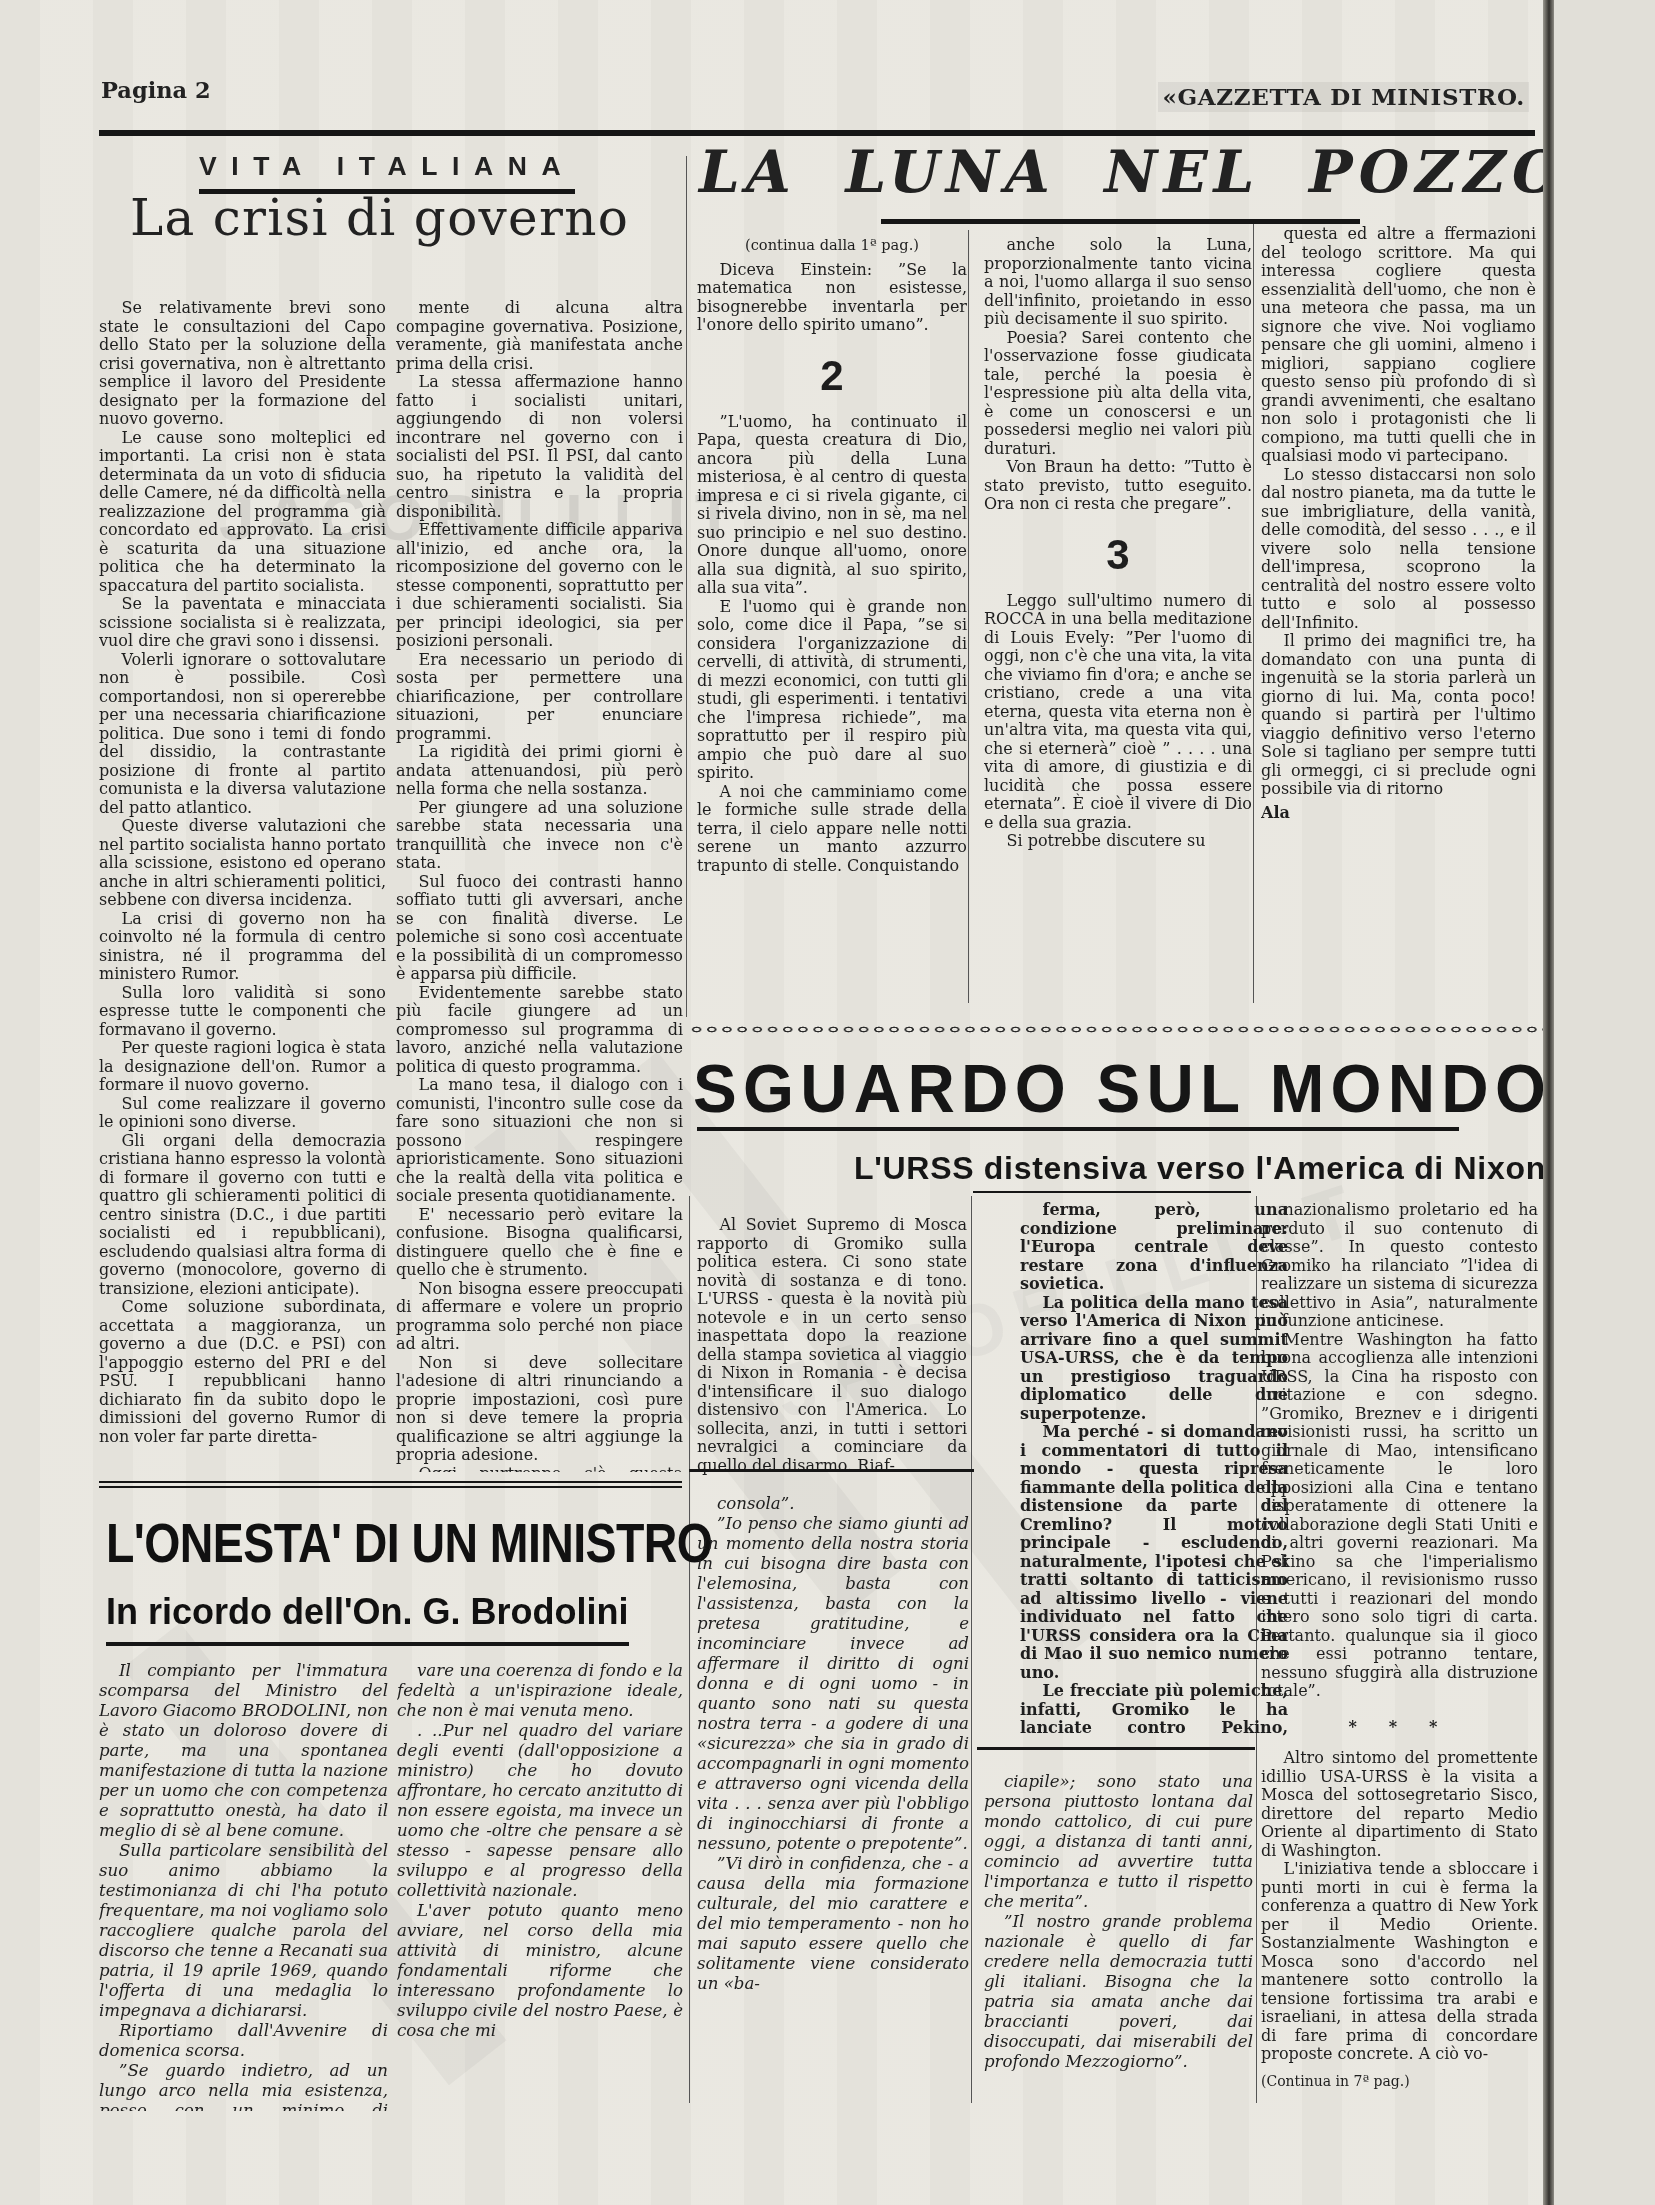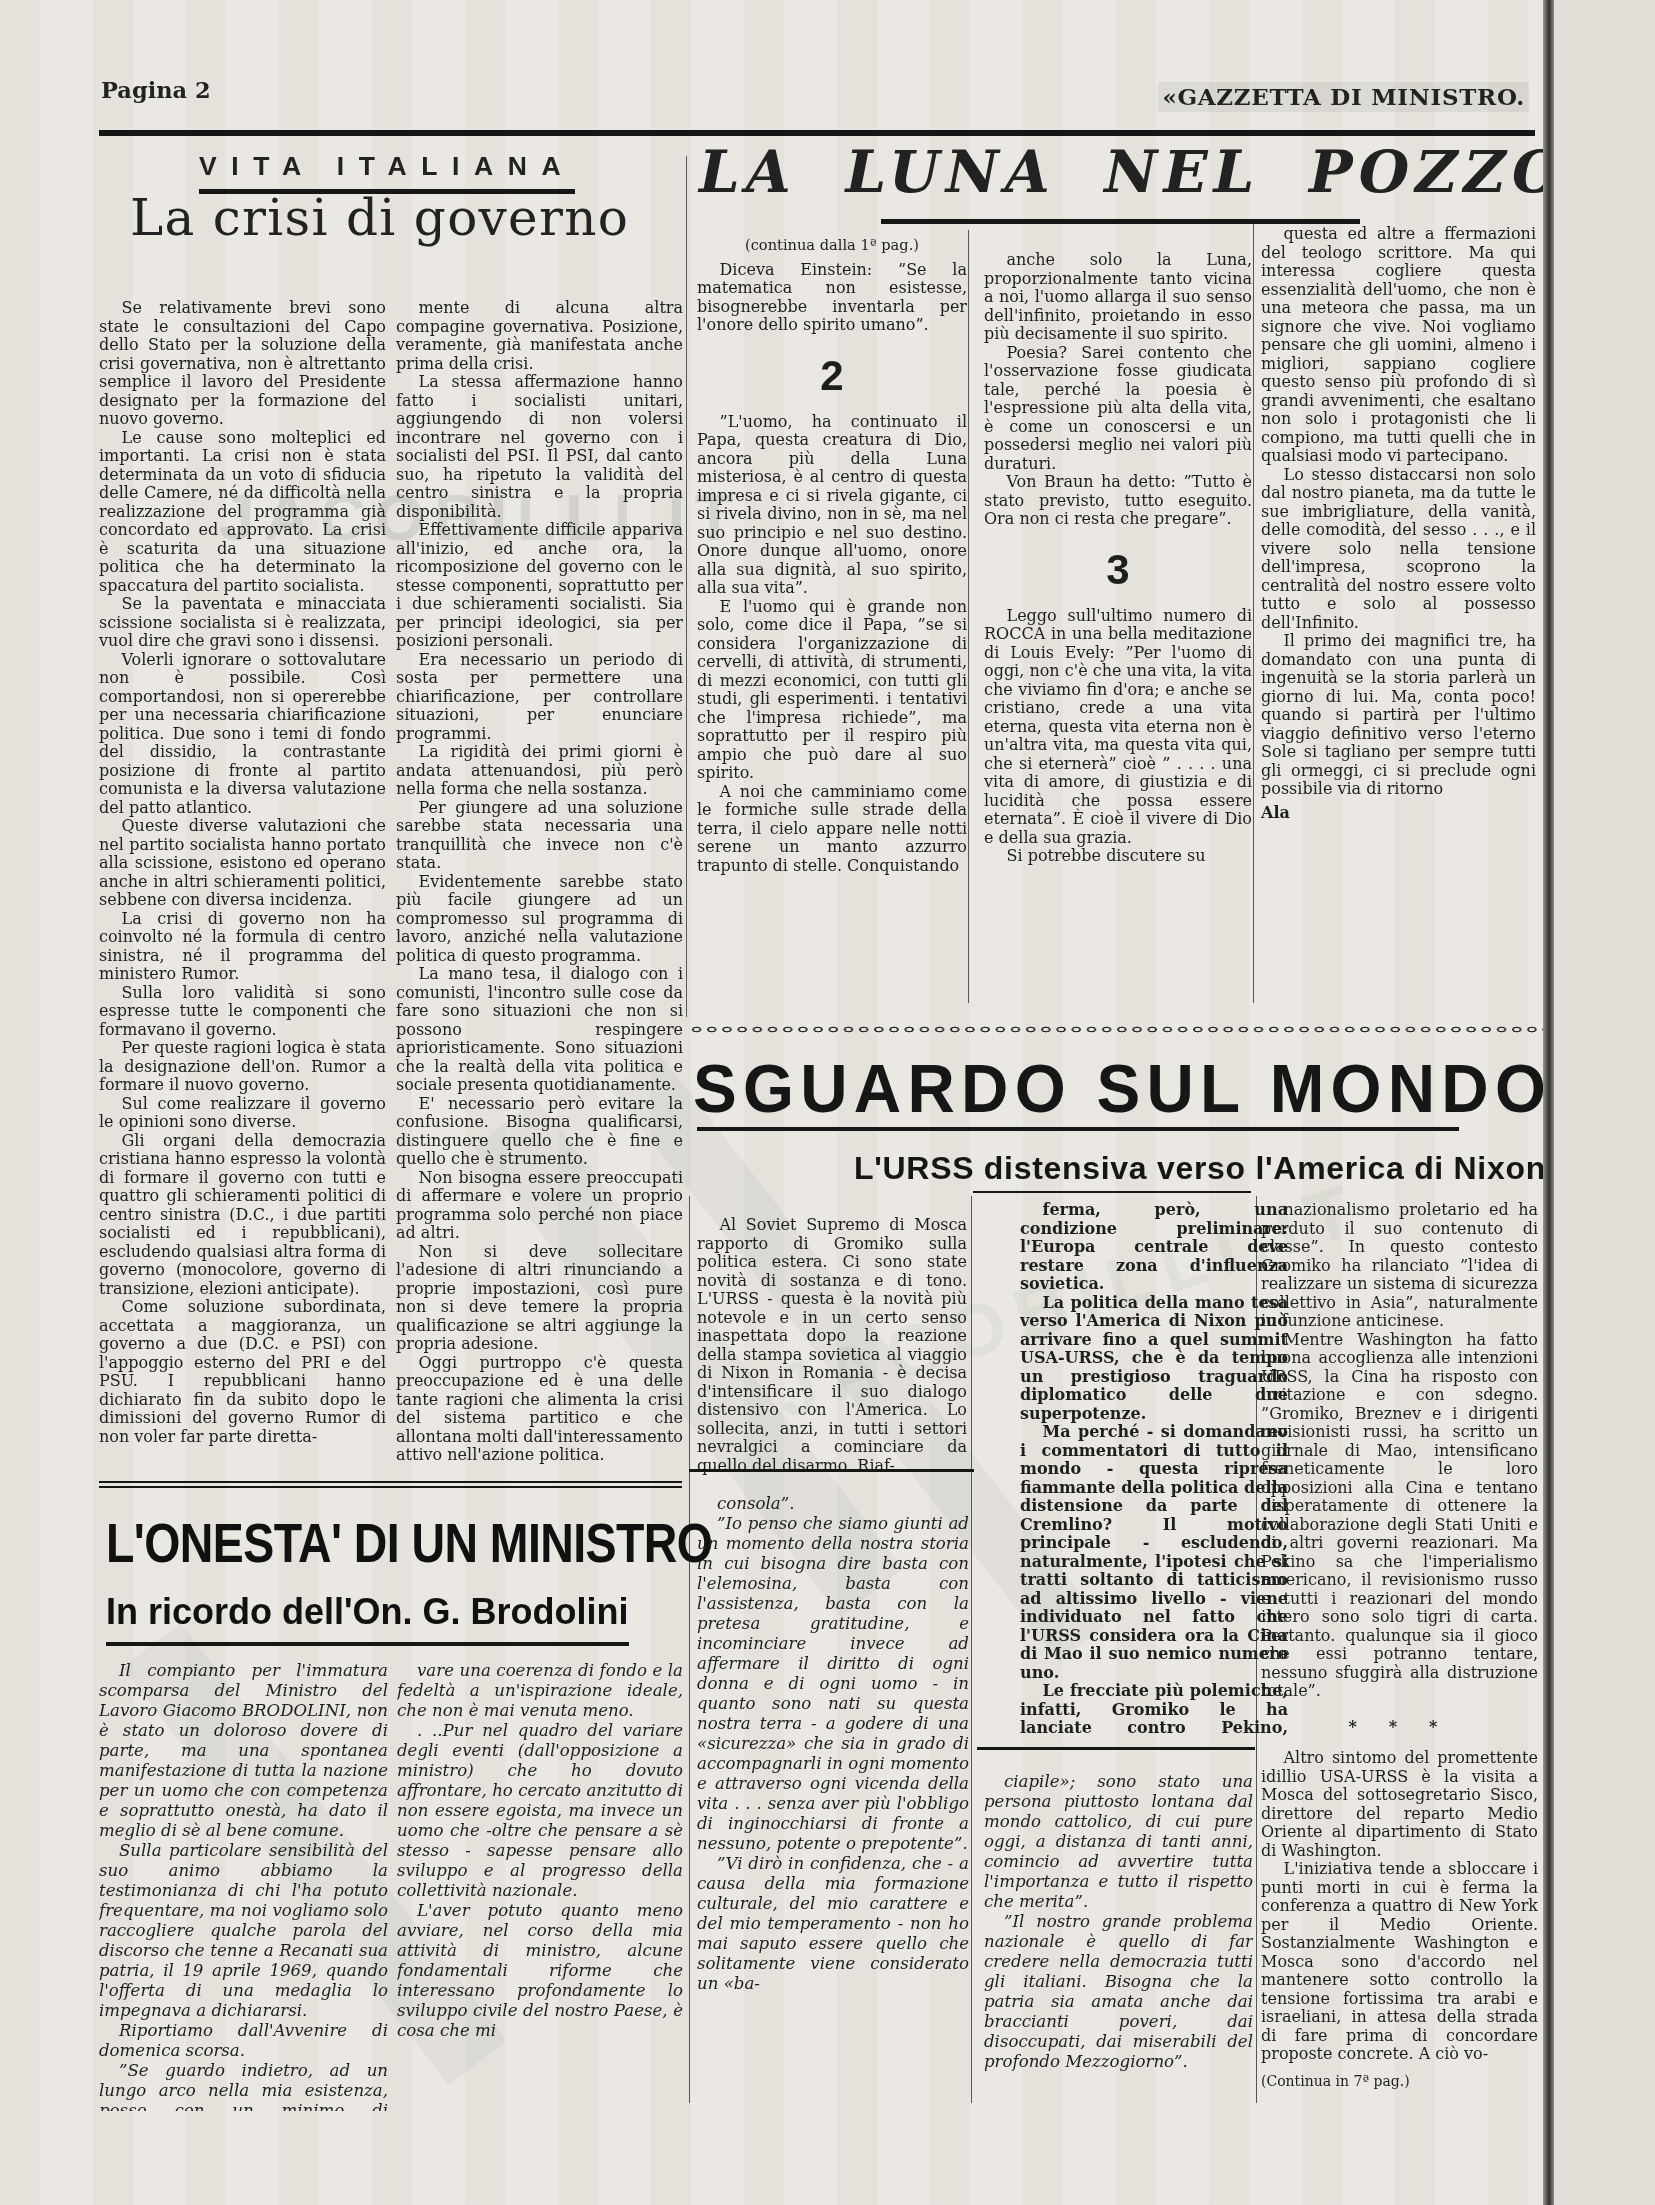--- a/index.html
+++ b/index.html
@@ -88,20 +88,21 @@
       <p class="para">Gli organi della democrazia cristiana hanno espresso la volontà di formare il governo con tutti e quattro gli schieramenti politici di centro sinistra (D.C., i due partiti socialisti ed i repubblicani), escludendo qualsiasi altra forma di governo (monocolore, governo di transizione, elezioni anticipate).</p>
       <p class="para">Come soluzione subordinata, accettata a maggioranza, un governo a due (D.C. e PSI) con l'appoggio esterno del PRI e del PSU. I repubblicani hanno dichiarato fin da subito dopo le dimissioni del governo Rumor di non voler far parte diretta-</p>
     </div>
   <div class="col" style="left:396px;top:299px;width:287px;height:1173px;">
       <p class="para noind">mente di alcuna altra compagine governativa. Posizione, veramente, già manifestata anche prima della crisi.</p>
       <p class="para">La stessa affermazione hanno fatto i socialisti unitari, aggiungendo di non volersi incontrare nel governo con i socialisti del PSI. Il PSI, dal canto suo, ha ripetuto la validità del centro sinistra e la propria disponibilità.</p>
       <p class="para">Effettivamente difficile appariva all'inizio, ed anche ora, la ricomposizione del governo con le stesse componenti, soprattutto per i due schieramenti socialisti. Sia per principi ideologici, sia per posizioni personali.</p>
       <p class="para">Era necessario un periodo di sosta per permettere una chiarificazione, per controllare situazioni, per enunciare programmi.</p>
       <p class="para">La rigidità dei primi giorni è andata attenuandosi, più però nella forma che nella sostanza.</p>
       <p class="para">Per giungere ad una soluzione sarebbe stata necessaria una tranquillità che invece non c'è stata.</p>
+      <p class="para">Sul fuoco dei contrasti hanno soffiato tutti gli avversari, anche se con finalità diverse. Le polemiche si sono così accentuate e la possibilità di un compromesso è apparsa più difficile.</p>
       <p class="para">Evidentemente sarebbe stato più facile giungere ad un compromesso sul programma di lavoro, anziché nella valutazione politica di questo programma.</p>
       <p class="para">La mano tesa, il dialogo con i comunisti, l'incontro sulle cose da fare sono situazioni che non si possono respingere aprioristicamente. Sono situazioni che la realtà della vita politica e sociale presenta quotidianamente.</p>
       <p class="para">E' necessario però evitare la confusione. Bisogna qualificarsi, distinguere quello che è fine e quello che è strumento.</p>
       <p class="para">Non bisogna essere preoccupati di affermare e volere un proprio programma solo perché non piace ad altri.</p>
       <p class="para">Non si deve sollecitare l'adesione di altri rinunciando a proprie impostazioni, così pure non si deve temere la propria qualificazione se altri aggiunge la propria adesione.</p>
       <p class="para">Oggi purtroppo c'è questa preoccupazione ed è una delle tante ragioni che alimenta la crisi del sistema partitico e che allontana molti dall'interessamento attivo nell'azione politica.</p>
     </div>
 
   <div class="vsep" style="left:686px;top:156px;height:861px;"></div>
   <div class="vsep" style="left:689px;top:1196px;height:907px;"></div>
@@ -113,21 +114,21 @@
   <div class="abs" id="luna-title">LA LUNA NEL POZZO</div>
   <div class="rule" id="luna-underline"></div>
   <div class="col" style="left:697px;top:233px;width:270px;height:775px;">
       <p class="para cont">(continua dalla 1ª pag.)</p>
       <p class="para noind">Diceva Einstein: ”Se la matematica non esistesse, bisognerebbe inventarla per l'onore dello spirito umano”.</p>
       <p class="para secnum">2</p>
       <p class="para">”L'uomo, ha continuato il Papa, questa creatura di Dio, ancora più della Luna misteriosa, è al centro di questa impresa e ci si rivela gigante, ci si rivela divino, non in sè, ma nel suo principio e nel suo destino. Onore dunque all'uomo, onore alla sua dignità, al suo spirito, alla sua vita”.</p>
       <p class="para">E l'uomo qui è grande non solo, come dice il Papa, ”se si considera l'organizzazione di cervelli, di attività, di strumenti, di mezzi economici, con tutti gli studi, gli esperimenti. i tentativi che l'impresa richiede”, ma soprattutto per il respiro più ampio che può dare al suo spirito.</p>
       <p class="para">A noi che camminiamo come le formiche sulle strade della terra, il cielo appare nelle notti serene un manto azzurro trapunto di stelle. Conquistando</p>
     </div>
-  <div class="col" style="left:984px;top:251px;width:268px;height:775px;">
+  <div class="col" style="left:984px;top:236px;width:268px;height:775px;">
       <p class="para noind">anche solo la Luna, proporzionalmente tanto vicina a noi, l'uomo allarga il suo senso dell'infinito, proietando in esso più decisamente il suo spirito.</p>
       <p class="para">Poesia? Sarei contento che l'osservazione fosse giudicata tale, perché la poesia è l'espressione più alta della vita, è come un conoscersi e un possedersi meglio nei valori più duraturi.</p>
       <p class="para">Von Braun ha detto: ”Tutto è stato previsto, tutto eseguito. Ora non ci resta che pregare”.</p>
       <p class="para secnum">3</p>
       <p class="para">Leggo sull'ultimo numero di ROCCA in una bella meditazione di Louis Evely: ”Per l'uomo di oggi, non c'è che una vita, la vita che viviamo fin d'ora; e anche se cristiano, crede a una vita eterna, questa vita eterna non è un'altra vita, ma questa vita qui, che si eternerà” cioè ” . . . . una vita di amore, di giustizia e di lucidità che possa essere eternata”. È cioè il vivere di Dio e della sua grazia.</p>
       <p class="para">Si potrebbe discutere su</p>
     </div>
   <div class="col" style="left:1261px;top:225px;width:275px;height:781px;">
       <p class="para noind">questa ed altre a ffermazioni del teologo scrittore. Ma qui interessa cogliere questa essenzialità dell'uomo, che non è una meteora che passa, ma un signore che vive. Noi vogliamo pensare che gli uomini, almeno i migliori, sappiano cogliere questo senso più profondo di sì grandi avvenimenti, che esaltano non solo i protagonisti che li compiono, ma tutti quelli che in qualsiasi modo vi partecipano.</p>
       <p class="para">Lo stesso distaccarsi non solo dal nostro pianeta, ma da tutte le sue imbrigliature, della vanità, delle comodità, del sesso . . ., e il vivere solo nella tensione dell'impresa, scoprono la centralità del nostro essere volto tutto e solo al possesso dell'Infinito.</p>

